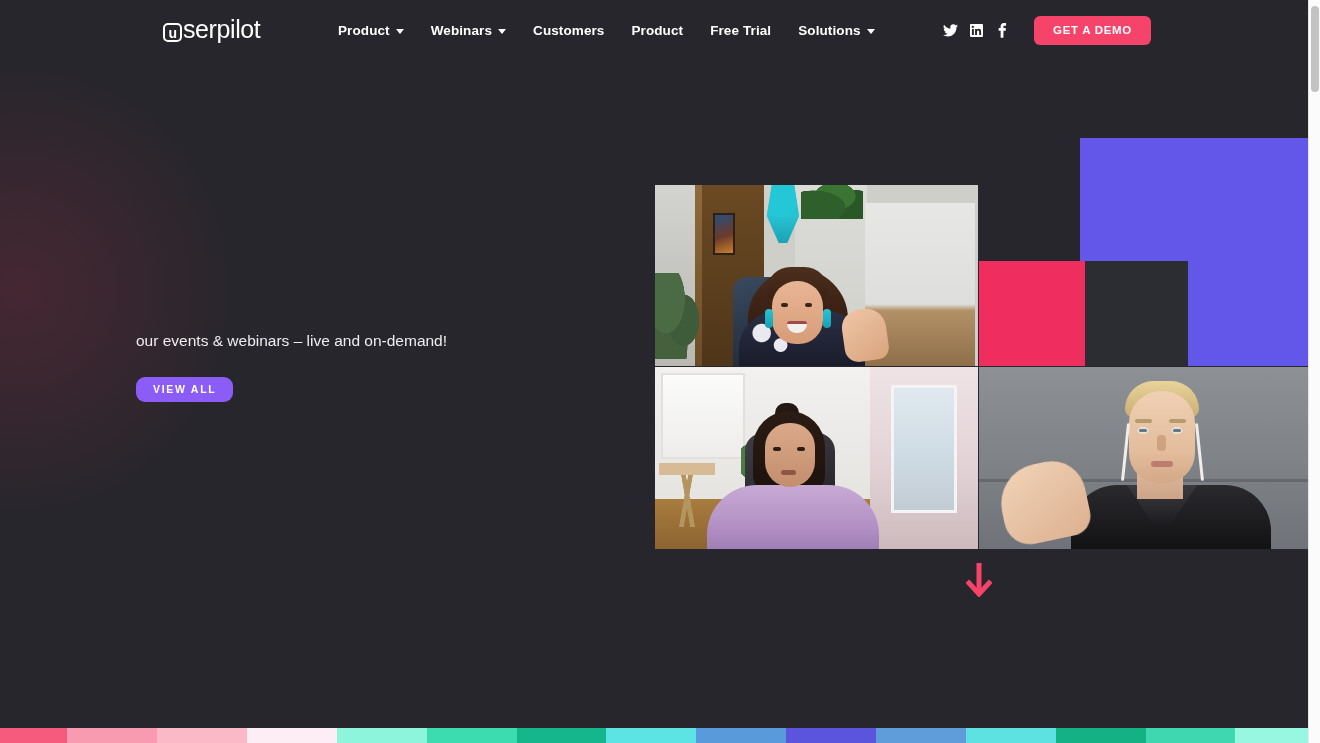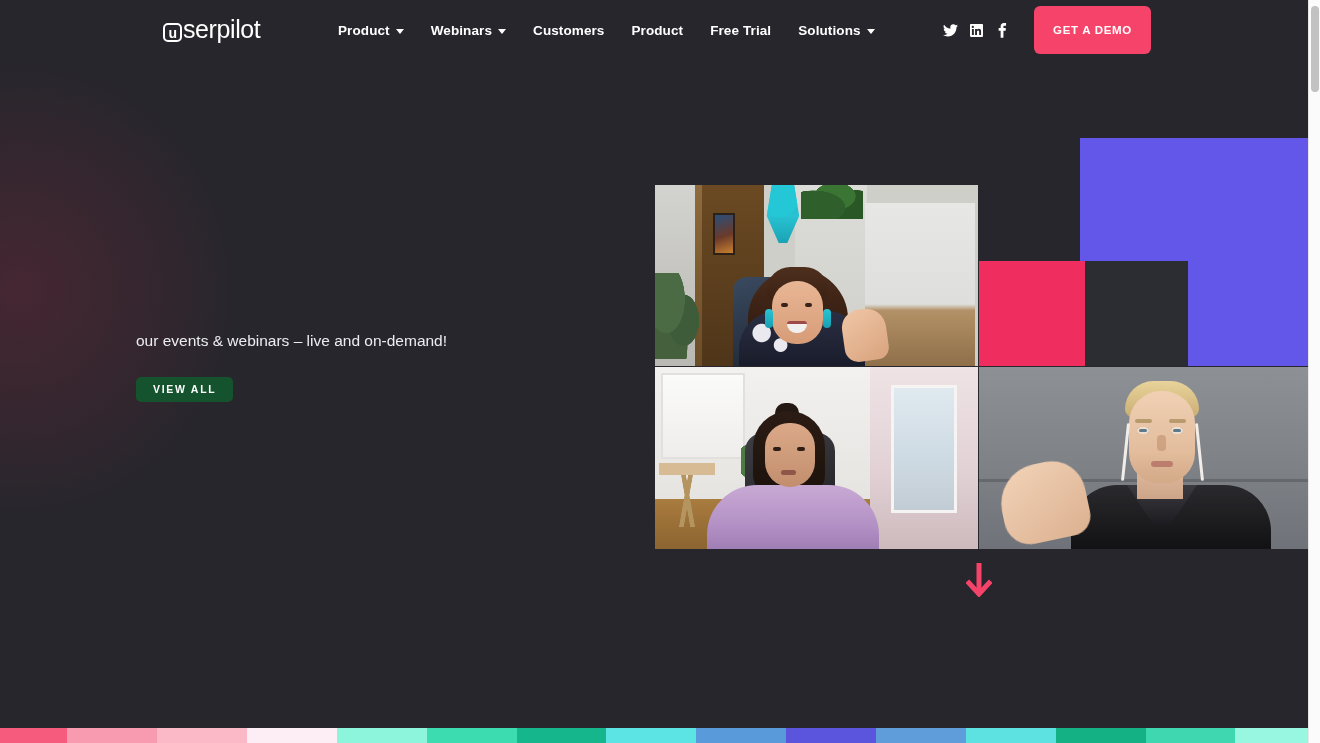--- a/index.html
+++ b/index.html
@@ -106,21 +106,21 @@
     color:#ffffff;
     cursor:pointer;
   }
   .social svg { display:block; }
   #demo-btn {
     margin-left:19px;
     background:#f64369;
     color:#ffffff;
     border:none;
     border-radius:6px;
-    height:48px;
+    height:29px;
     padding:0 19px;
     font-family:"Liberation Sans", sans-serif;
     font-size:11.5px;
     font-weight:700;
     letter-spacing:0.7px;
     cursor:pointer;
     white-space:nowrap;
   }
 
   
@@ -535,21 +535,21 @@
         </a>
         <button id="demo-btn" style="background: rgb(246, 67, 105);">GET A DEMO</button>
       </div>
     </div>
 
     <div id="hero-text">
       <p id="hero-sub">
         <br>
         <span>our events &amp; webinars – live and on-demand!</span>
       </p>
-      <button id="view-all-btn" style="background: #14532d;">VIEW ALL</button>
+      <button id="view-all-btn" style="background: #8b5cf6; border-radius: 9px;">VIEW ALL</button>
     </div>
 
     <div id="collage">
 
       <div class="blk" id="blk-purple" style="background: rgb(98, 87, 232);"></div>
       <div class="blk" id="blk-dark-notch" style="background: rgb(44, 44, 51);"></div>
       <div class="blk" id="blk-pink" style="background: rgb(239, 45, 94);"></div>
 
       <div class="photo" id="photo-top">
         <div class="scene"></div>

